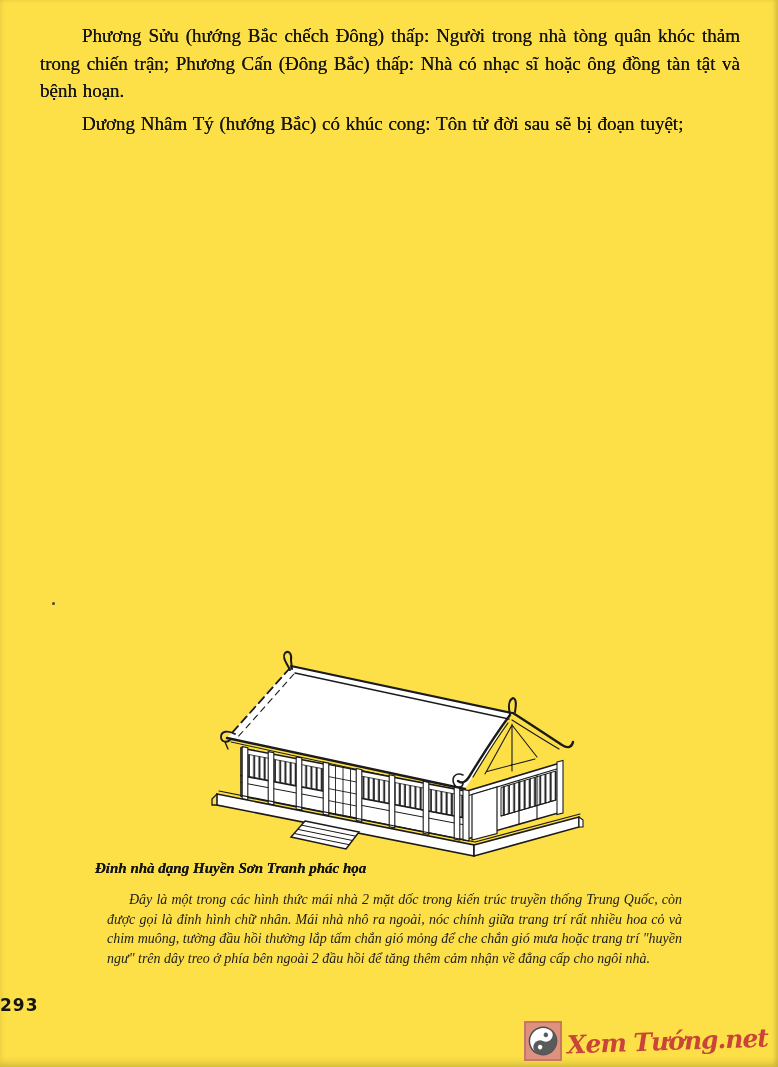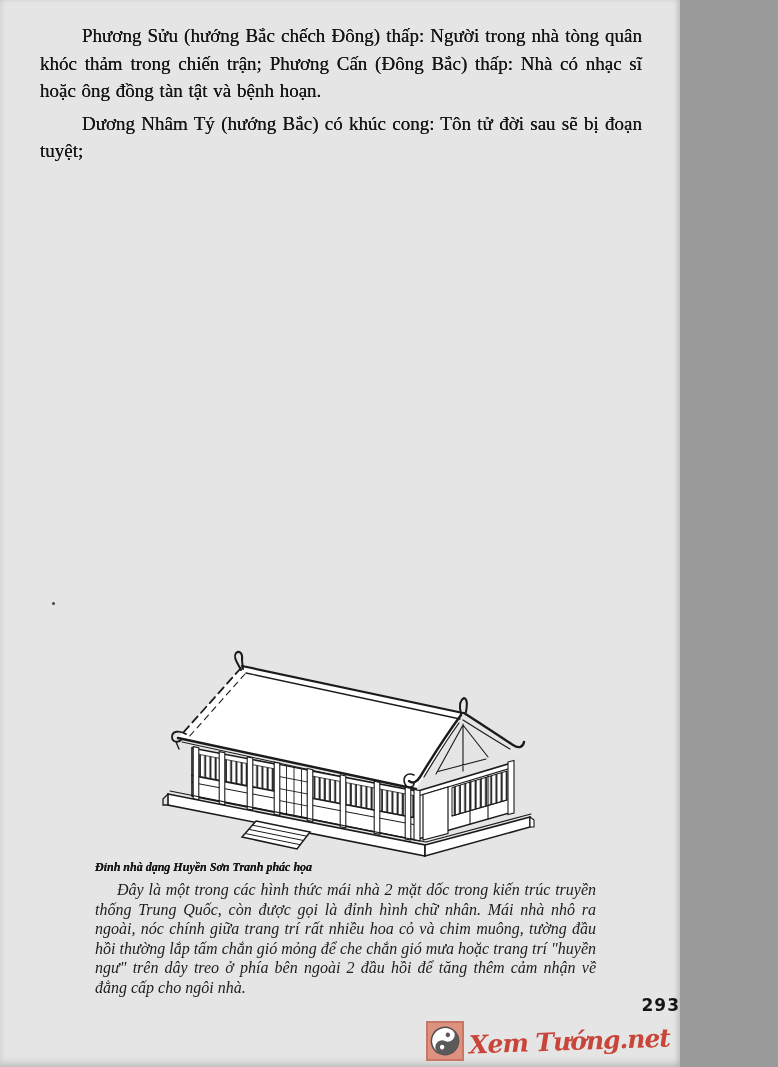--- a/index.html
+++ b/index.html
@@ -1,19 +1,19 @@
 <!DOCTYPE html>
 <html lang="vi"><head>
 <meta charset="utf-8">
 <style>
   html,body{margin:0;padding:0;background:#9a9a9a;}
   .page{
     position:relative;
-    width:680px;height:1067px;
-    background:#e5e5e5;
+    width:778px;height:1067px;
+    background:#fde047;
     font-family:"Liberation Serif", serif;
     color:#141414;
     overflow:hidden;
     box-shadow: inset -3px 0 4px rgba(0,0,0,.10), inset 0 -5px 6px rgba(0,0,0,.12);
   }
   .body-text{
     position:absolute; top:22px; left:40px; right:38px;
   }
   .body-text p{
     margin:0 0 5px 0;
@@ -29,35 +29,35 @@
     width:3px; height:3px; border-radius:50%; background:#444;
   }
   .figure{
     position:absolute; top:628px; left:50%; transform:translateX(-50%);
     width:420px; height:240px; margin:0;
   }
   .caption{
     position:absolute; top:860px; left:95px; right:84px;
   }
   .caption-title{
-    font-size:12px; font-weight:bold; font-style:italic;
-    margin-bottom:5px;
+    font-size:15px; font-weight:bold; font-style:italic;
+    margin-bottom:13px;
     text-shadow:0 0 .3px currentColor;
   }
   .caption-body{
-    margin:0;
-    font-size:16px; font-style:italic;
+    margin:12px;
+    font-size:14px; font-style:italic;
     line-height:19.5px;
     text-align:justify;
     text-indent:22px;
     color:#1c1c1c;
   }
   .page-number{
     position:absolute; top:995px; left:0; right:0;
-    text-align:right;
+    text-align:left;
     font-family:"DejaVu Sans", sans-serif;
     font-weight:bold; font-size:17px; letter-spacing:1px;
   }
   .watermark{
     position:absolute; right:10px; bottom:6px;
     display:flex; align-items:center; gap:5px;
   }
   .wm-box{
     width:38px;height:40px; display:flex;align-items:center;justify-content:center;
     background:#df9180; border:2px solid #c77763; box-sizing:border-box;

